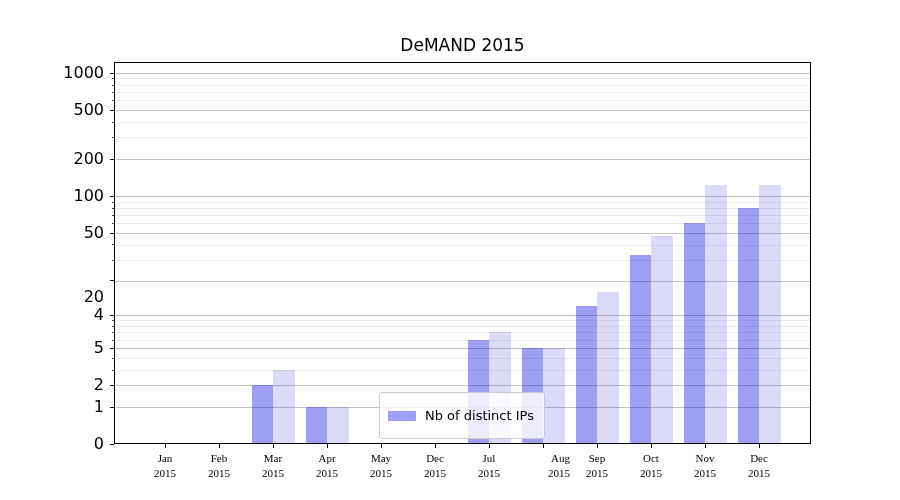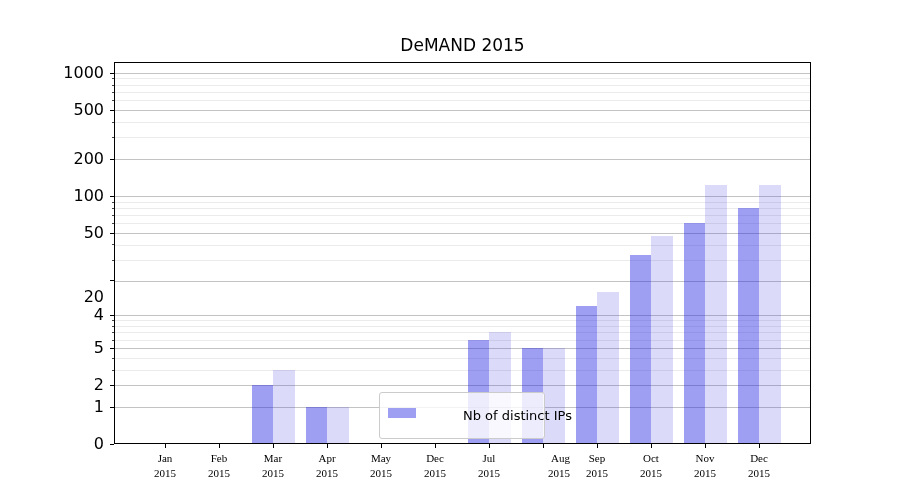--- a/index.html
+++ b/index.html
@@ -29,21 +29,21 @@
   .xlab{
     position:absolute;top:451px;width:60px;text-align:center;
     font-size:11px;line-height:15px;font-family:Liberation Serif, serif;
   }
   .legend{
     position:absolute;left:379px;top:392px;width:166px;height:47px;
     background:rgba(255,255,255,0.8);border:1px solid #cbcbcb;border-radius:3px;
     box-sizing:border-box;display:flex;flex-direction:column;
     justify-content:space-around;padding:4px 8px;z-index:5;
   }
-  .legend-row{display:flex;align-items:flex-start;gap:38px;}
+  .legend-row{display:flex;align-items:center;}
   .swatch{width:28px;height:10px;flex:0 0 28px;}
   .legend-label{font-size:13px;margin-left:9px;white-space:nowrap;}
 </style>
 </head>
 <body>
 
 <div id="figure">
   <div class="title">DeMAND 2015</div>
 
   <div id="plot-area">

